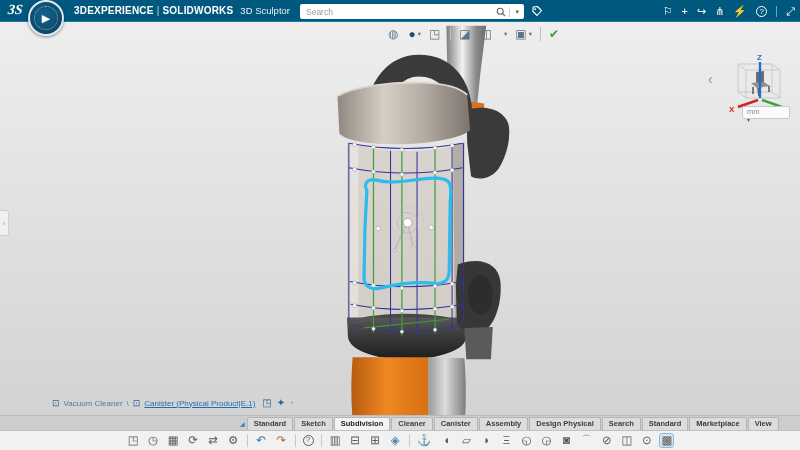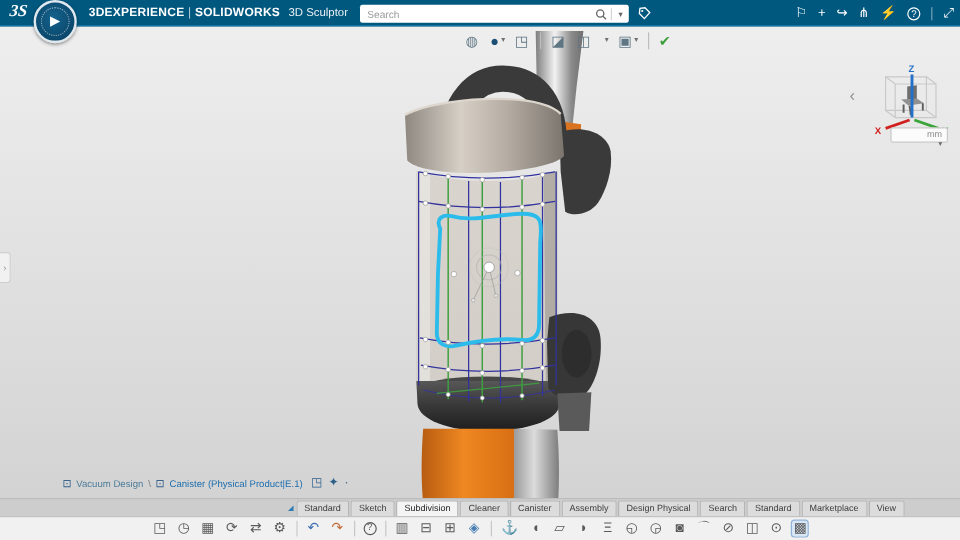--- a/index.html
+++ b/index.html
@@ -52,37 +52,37 @@
   .vt-div { width:1px; height:14px; background:#bdbdbd; }
   .c-green { color:#3a9e3a; }
   .c-dark { color:#1d4f74; }
 
   .left-tab { position:absolute; left:0; top:188px; width:9px; height:26px; background:#f1f1f1;
     border:1px solid #cfcfcf; border-left:none; border-radius:0 3px 3px 0;
     color:#a0a0a0; font-size:8px; display:flex; align-items:center; justify-content:center; }
   .collapse-btn { position:absolute; left:708px; top:50px; color:#8e8e8e; font-size:14px; line-height:1; cursor:default; }
   .triad { position:absolute; right:4px; top:30px; }
   .units-dd { position:absolute; right:10px; top:84px; width:48px; height:13px; background:#fbfbfb;
-    border:1px solid #c9c9c9; border-radius:2px; display:flex; align-items:flex-end;
+    border:1px solid #c9c9c9; border-radius:2px; display:flex; align-items:flex-start;
     justify-content:space-between; padding:0 4px; font-size:7.5px; color:#8a8a8a;flex-direction:column; }
   .units-dd .arr { font-size:6px; color:#666; }
 
   .breadcrumb { position:absolute; left:52px; bottom:7px; display:flex; align-items:center; gap:4px;
     font-size:8px; color:#4e7d99; white-space:nowrap; }
   .bc-ico { color:#39648c; font-size:9px; line-height:1; }
-  .bc-link { color:#1f6fae; cursor:pointer; }
+  .bc-link { color:#1f6fae; text-decoration:underline; cursor:pointer; }
   .bc-sep { color:#7a7a7a; }
   .bc-trail { display:flex; gap:5px; margin-left:3px; }
   .bc-trail span { color:#2d5f8a; font-size:10px; line-height:1; }
 
   
   .tabsrow { position:absolute; left:0; top:415px; width:800px; height:15px; background:#cdcdcd;
     border-top:1px solid #bcbcbc; display:flex; align-items:flex-end; padding-left:240px; }
   .pin { color:#2d7cb5; font-size:6px; margin-right:2px; margin-bottom:3px; }
-  .tabs { display:flex; align-items:flex-end; }
+  .tabs { display:flex; align-items:flex-end;font-weight:bold; }
   .tab { font-size:7.5px; color:#3c3c3c; background:#dcdcdc; border:1px solid #b5b5b5; border-bottom:none;
     border-radius:2px 2px 0 0; padding:1.5px 6px 2px; margin-right:1px; white-space:nowrap; cursor:default; }
   .tab.active { background:#f4f4f4; color:#222; }
 
   .toolrow { position:absolute; left:0; top:430px; width:800px; height:20px; background:#f1f1f1;
     border-top:1px solid #c2c2c2; display:flex; align-items:center; justify-content:center; gap:7px;
     font-size:11.5px; color:#5a5a5a; }
   .tool { min-width:13px; text-align:center; line-height:1; cursor:default; padding:1px 1px; }
   .tool.circ { min-width:11px; padding:0; }
   .tool.active { background:#d8e7f5; outline:1px solid #8fb4d8; border-radius:2px; }
@@ -336,21 +336,21 @@
       </svg>
     </div>
 
     <div class="units-dd">
       <span>mm</span>
       <span class="arr">▾</span>
     </div>
 
     <div class="breadcrumb">
       <span class="bc-ico">⊡</span>
-      <span>Vacuum Design</span>
+      <span>Vacuum Cleaner</span>
       <span class="bc-sep">\</span>
       <span class="bc-ico">⊡</span>
       <a class="bc-link">Canister (Physical Product|E.1)</a>
       <span class="bc-trail">
 
       <span>◳</span>
           <span>✦</span>
           <span>·</span>
         </span>
     </div>

